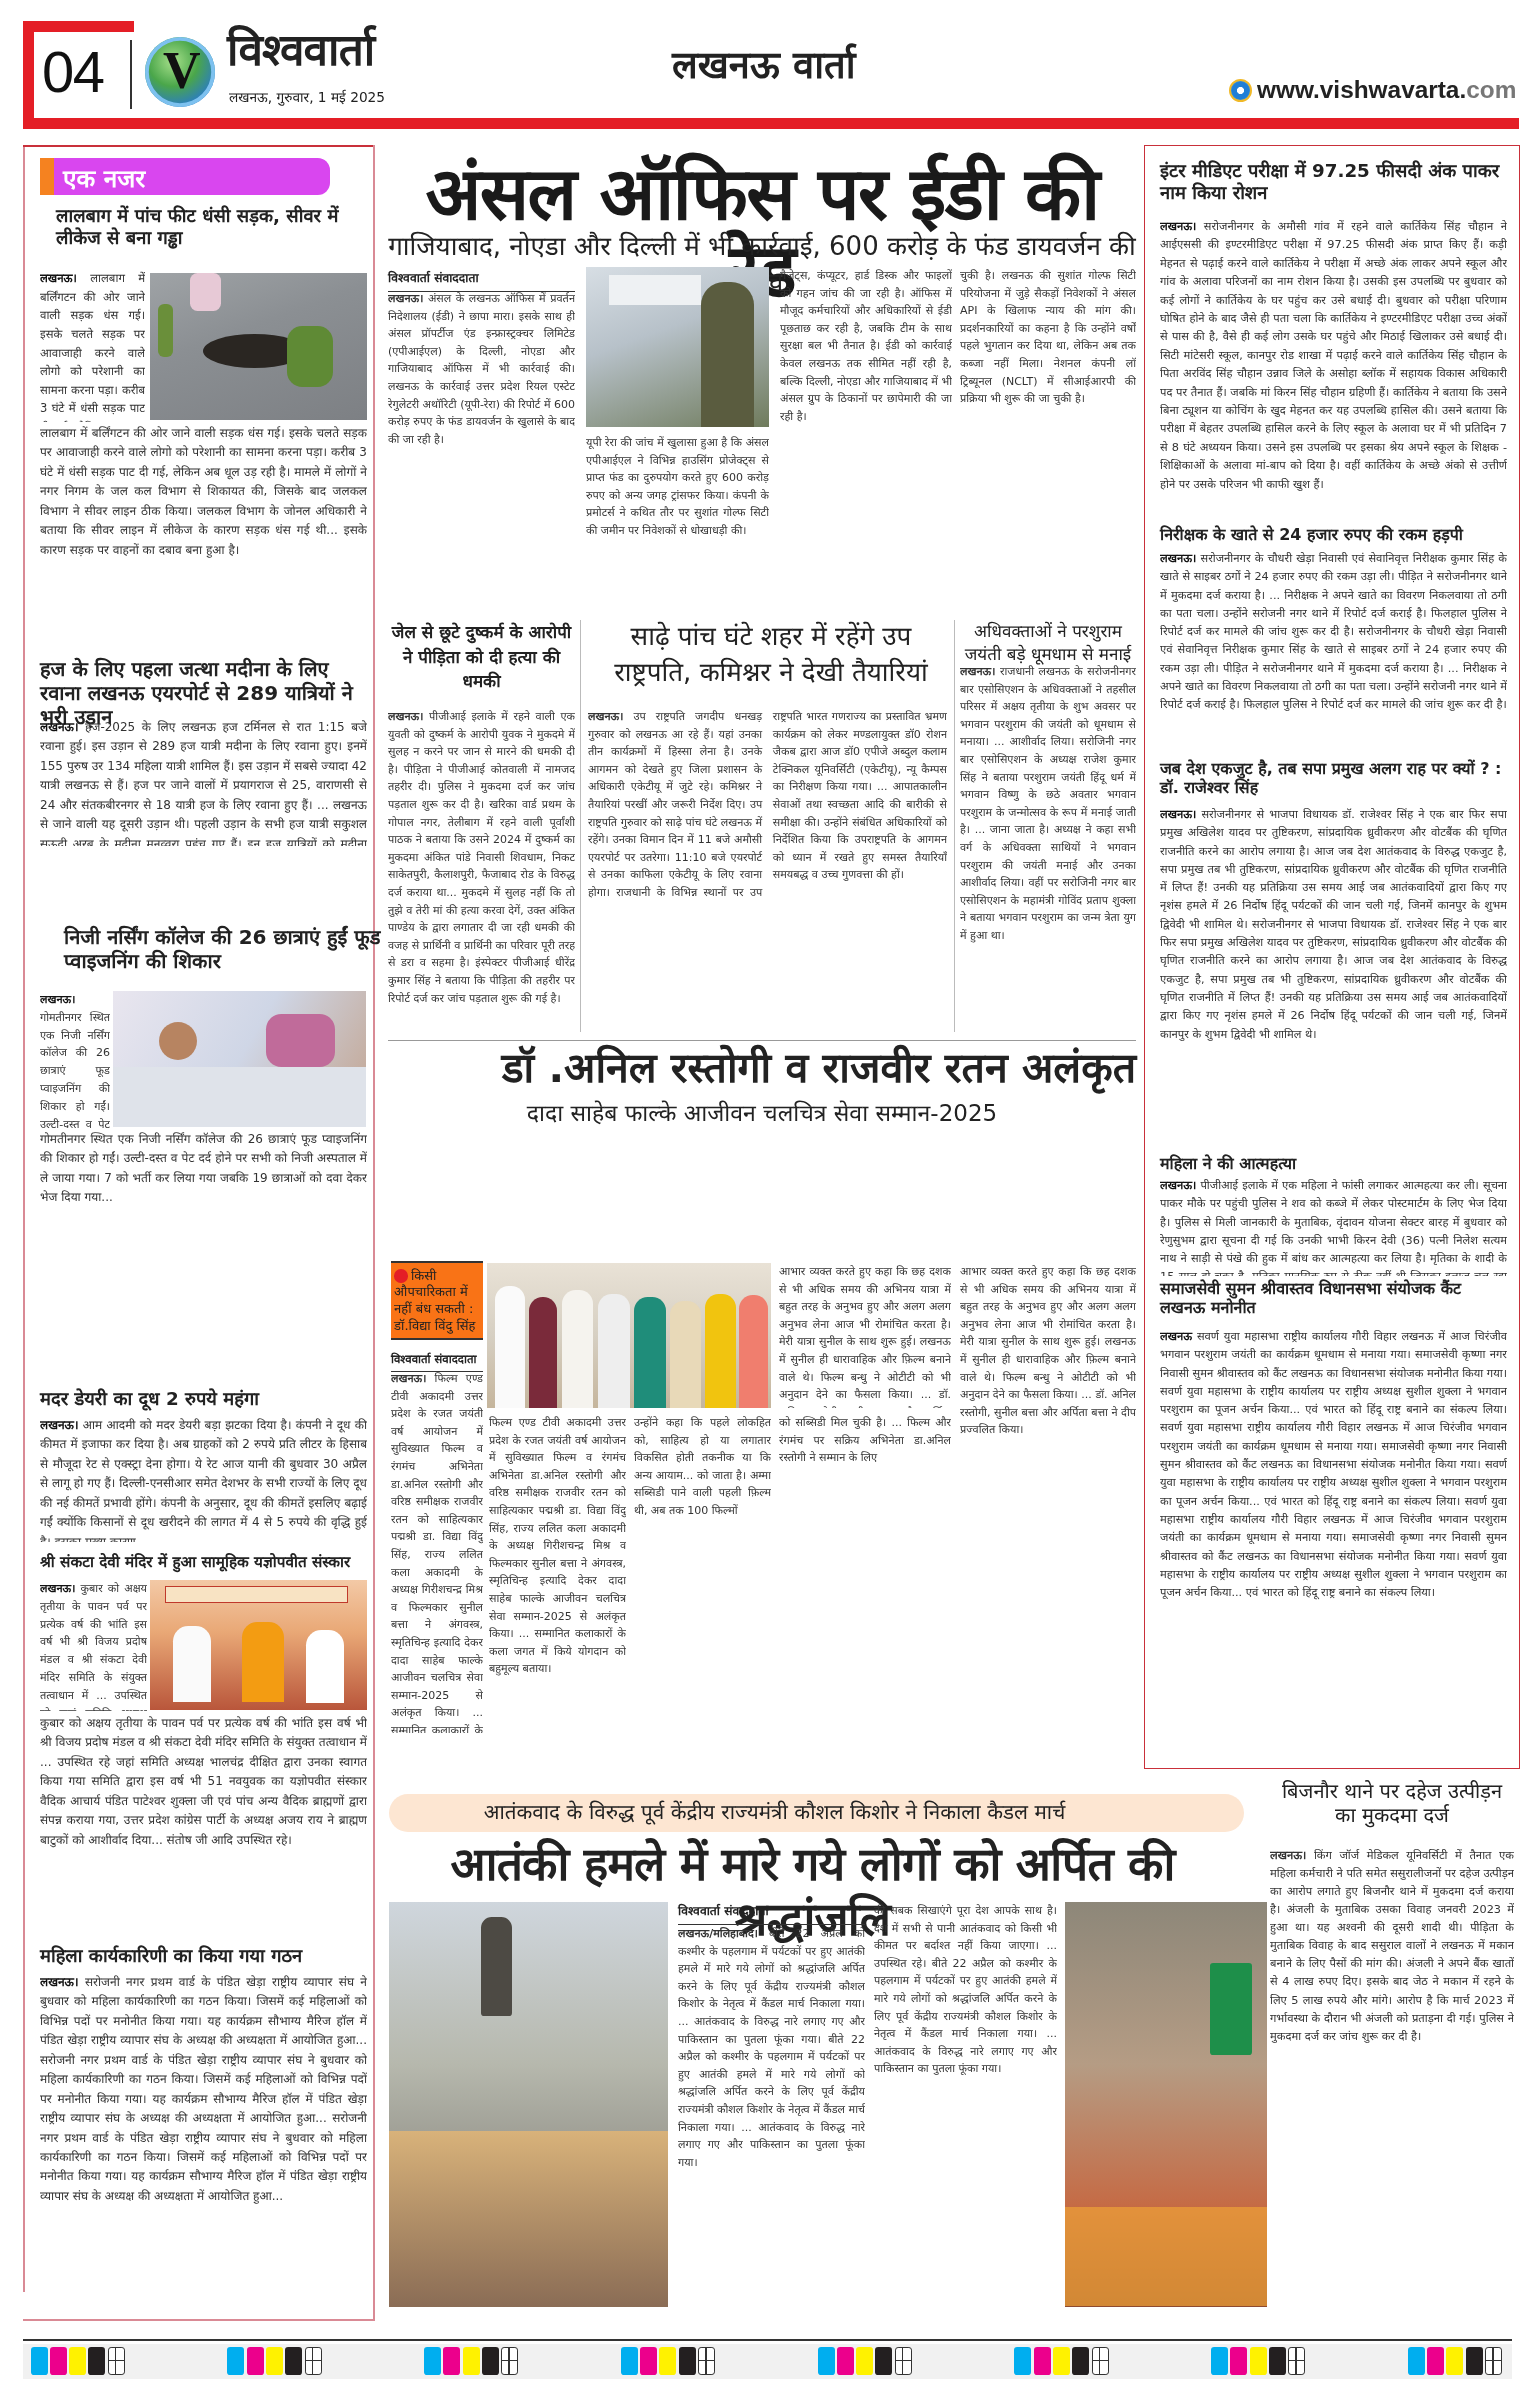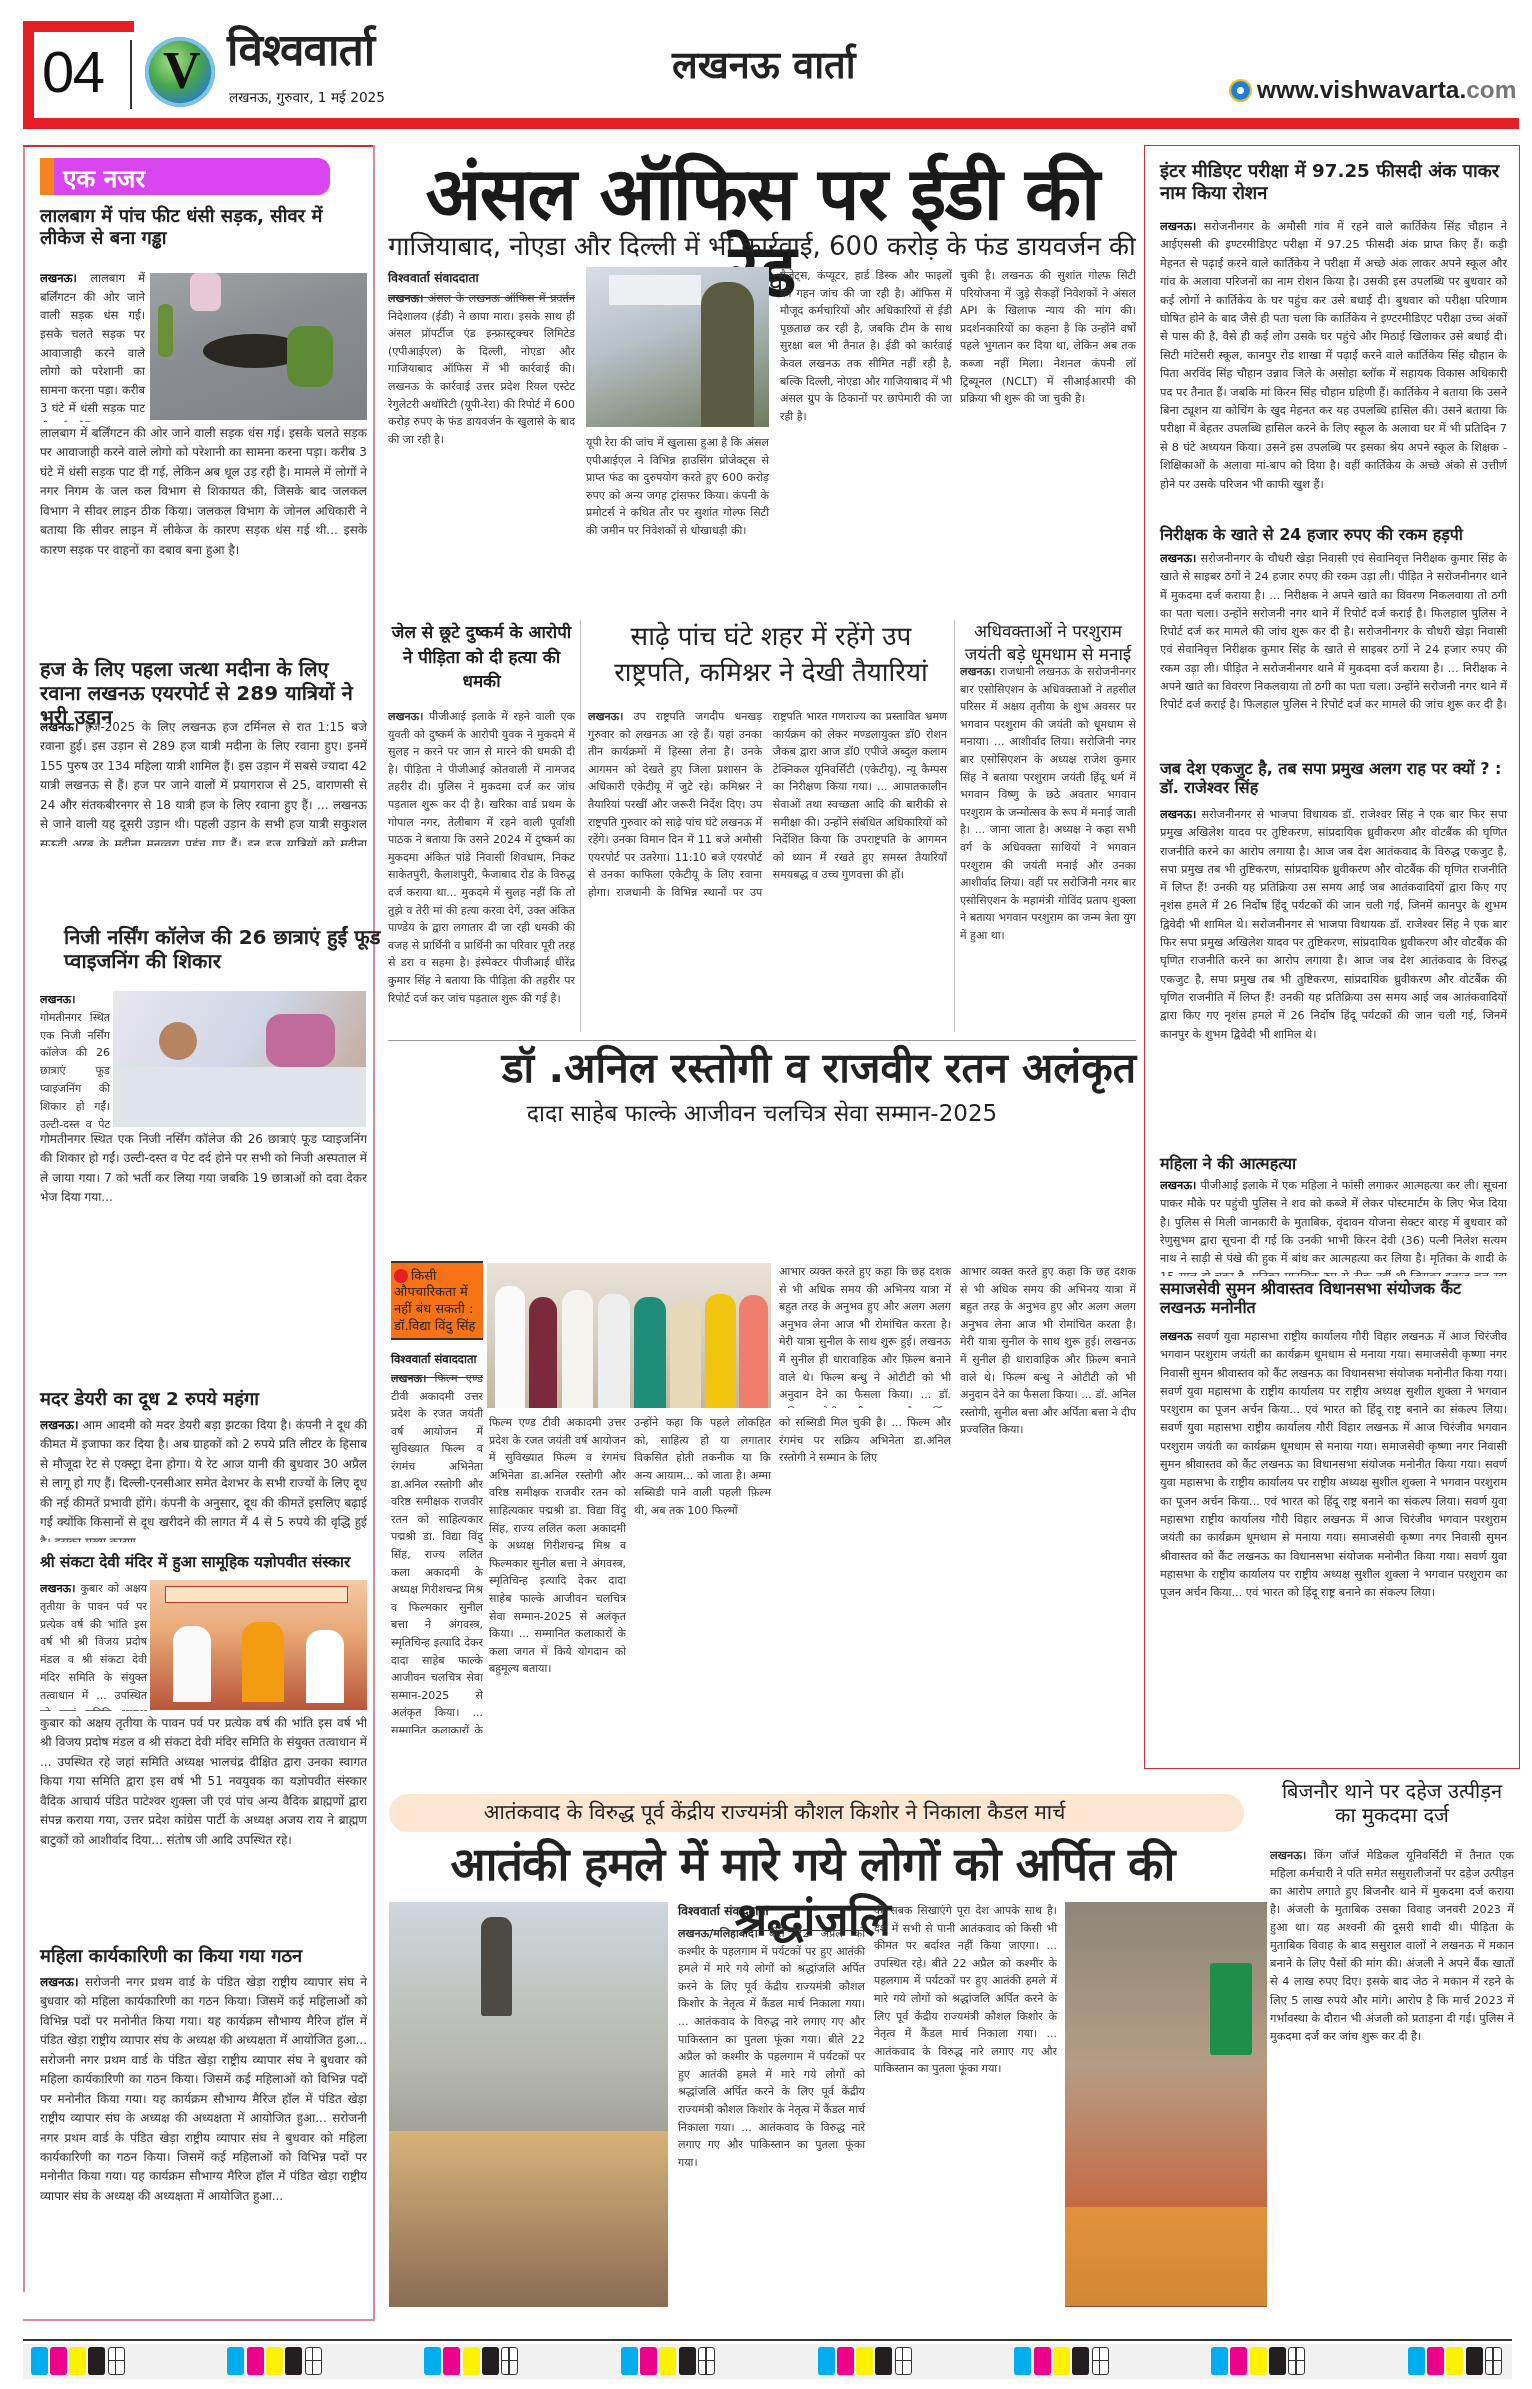--- a/index.html
+++ b/index.html
@@ -32,21 +32,21 @@
   h2.hl { font-weight: 700; color: #222; line-height: 1.2; }
   .txt { font-size: 12px; line-height: 1.62; color: #333; text-align: justify; }
   .txt b { color: #111; }
   .txt-c { font-size: 11px; line-height: 1.6; color: #333; text-align: justify; }
 
   .photo { background: #888; overflow: hidden; }
 
   
   .lead-h { left: 388px; top: 156px; width: 748px; font-size: 73px; font-weight: 800; line-height: 1.05; color: #1a1a1a; text-align: center; letter-spacing: -1.5px; }
   .lead-sub { left: 388px; top: 227px; width: 748px; font-size: 26px; color: #222; text-align: center; }
-  .byline { font-size: 12.2px; font-weight: 700; color: #222; border-bottom: 1.5px solid #333; padding-bottom: 11px; }
+  .byline { font-size: 12.2px; font-weight: 700; color: #222; border-bottom: 1.5px solid #333; padding-bottom: 5px; }
 
   .col-rule { width: 0.8px; background: #bbb; }
   .hrule { height: 1.5px; background: #333; }
   .sw { display:inline-block; width: 17px; height: 27.5px; border-radius: 3.1px; margin-right: 2.3px; vertical-align: top; }
   .sw.reg { background:#fff; border: 1.5px solid #333; position:relative; }
   .sw.reg::before { content:""; position:absolute; left:0; right:0; top:11.5px; height:1.5px; background:#333; }
   .sw.reg::after { content:""; position:absolute; top:0; bottom:0; left:6.1px; width:1.5px; background:#333; }
   .cmyk-row { left: 23px; top: 2344px; width: 1489px; height: 35px; background: #f1f1f1; display:flex; justify-content: space-between; padding: 3.1px 7.6px; }
 
   .callout { background: #f97316; border-top: 2.3px solid #333; border-bottom: 2.3px solid #333; }
@@ -72,21 +72,21 @@
 <div class="abs col-left-border"></div>
 <div class="abs" style="left:23px;top:145px;width:351px;height:1.5px;background:#c9303a;"></div>
 <div class="abs" style="left:373px;top:145px;width:1.5px;height:2176px;background:#d98a95;"></div>
 <div class="abs" style="left:23px;top:2319px;width:351px;height:2.3px;background:#d98a95;"></div>
 
 <div class="abs ek-nazar">
   <div class="strip"></div>
   <div class="lbl">एक नजर</div>
 </div>
 
-<h2 class="abs hl" style="left:40px;top:205px;width:324px;font-size:18.3px;">लालबाग में पांच फीट धंसी सड़क, सीवर में लीकेज से बना गड्ढा</h2>
+<h2 class="abs hl" style="left:56px;top:205px;width:324px;font-size:18.3px;">लालबाग में पांच फीट धंसी सड़क, सीवर में लीकेज से बना गड्ढा</h2>
 <div class="abs photo" style="left:150px;top:273px;width:217px;height:147px;background:linear-gradient(160deg,#9fa3a6 0%,#8b8f93 40%,#7d8084 100%);">
   <div style="position:absolute;left:53px;top:61px;width:103px;height:34px;border-radius:50%;background:#2a2622;"></div>
   <div style="position:absolute;left:7.6px;top:30.5px;width:15.3px;height:53px;background:#6a8f3a;border-radius:6.1px;"></div>
   <div style="position:absolute;left:137px;top:53px;width:46px;height:61px;background:#5f8a35;border-radius:15.3px;"></div>
   <div style="position:absolute;left:40px;top:0;width:30.5px;height:38px;background:#e7c9d6;border-radius:7.6px;"></div>
 </div>
 <div class="abs txt" style="left:40px;top:269px;width:105px;height:153px;overflow:hidden;font-size:11.5px;"><b>लखनऊ।</b> <span>लालबाग में बर्लिंगटन की ओर जाने वाली सड़क धंस गई। इसके चलते सड़क पर आवाजाही करने वाले लोगो को परेशानी का सामना करना पड़ा। करीब 3 घंटे में धंसी सड़क पाट दी गई, लेकिन अब धूल उड़ रही है। मामले में लोगों ने नगर निगम के जल कल विभाग से शिकायत की, जिसके बाद जलकल विभाग ने सीवर लाइन ठीक किया। जलकल विभाग के जोनल अधिकारी ने बताया कि सीवर लाइन में लीकेज के कारण सड़क धंस गई थी... इसके कारण सड़क पर वाहनों का दबाव बना हुआ है।</span></div>
 <div class="abs txt" style="left:40px;top:424px;width:327px;height:223px;overflow:hidden;"><span>लालबाग में बर्लिंगटन की ओर जाने वाली सड़क धंस गई। इसके चलते सड़क पर आवाजाही करने वाले लोगो को परेशानी का सामना करना पड़ा। करीब 3 घंटे में धंसी सड़क पाट दी गई, लेकिन अब धूल उड़ रही है। मामले में लोगों ने नगर निगम के जल कल विभाग से शिकायत की, जिसके बाद जलकल विभाग ने सीवर लाइन ठीक किया। जलकल विभाग के जोनल अधिकारी ने बताया कि सीवर लाइन में लीकेज के कारण सड़क धंस गई थी... इसके कारण सड़क पर वाहनों का दबाव बना हुआ है।</span></div>
 
 <h2 class="abs hl" style="left:40px;top:657px;width:328px;font-size:20px;">हज के लिए पहला जत्था मदीना के लिए रवाना लखनऊ एयरपोर्ट से 289 यात्रियों ने भरी उड़ान</h2>

